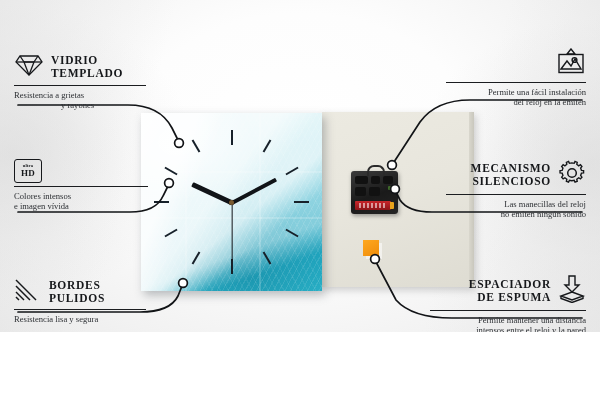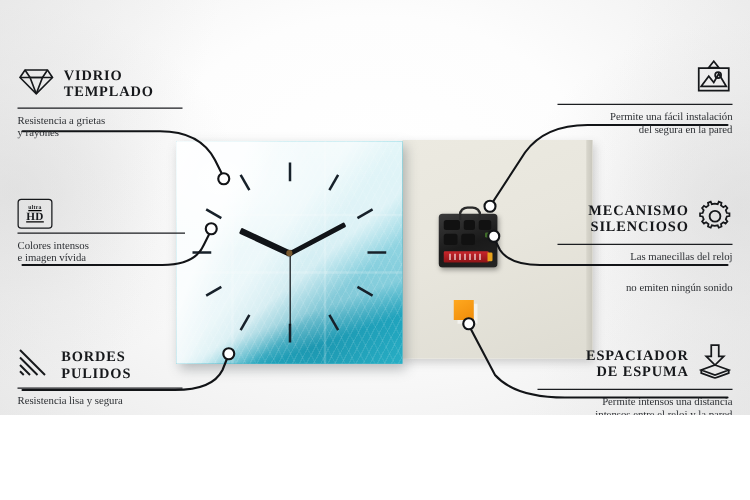--- a/index.html
+++ b/index.html
@@ -78,21 +78,21 @@
   
   .callout{position:absolute;}
   .co-head{display:flex;align-items:center;gap:7px;}
   .co-title{font-size:11.5px;line-height:12.6px;letter-spacing:.7px;color:#16181b;font-weight:bold;text-transform:uppercase;}
   .rule{height:1px;background:#1b1d20;margin-top:3px;}
   .co-sub{font-size:8.6px;line-height:10.4px;color:#2c2f33;margin-top:3.5px;}
   .left .co-title{text-align:left;}
   .right .co-head{justify-content:flex-end;}
   .right .co-title{text-align:right;}
   .right .co-sub{text-align:right;}
-  .ic{flex:none;text-decoration:underline;}
+  .ic{flex:none;}
   .hdbox{width:26px;height:22px;border:1.6px solid #16181b;border-radius:3px;display:flex;
     flex-direction:column;align-items:center;justify-content:center;}
   .hdbox .u{font-size:4.6px;line-height:4.6px;letter-spacing:.2px;color:#16181b;font-weight:bold;}
   .hdbox .h{font-size:9px;line-height:9px;font-weight:bold;color:#16181b;letter-spacing:.3px;}
 
   svg.leaders{position:absolute;inset:0;width:600px;height:400px;pointer-events:none;}
 </style>
 </head>
 <body>
 
@@ -176,21 +176,21 @@
             <path d="M10 10 H20"></path>
         </svg>
       </span>
       <span>
         <div class="co-title">VIDRIO</div>
         <div class="co-title">TEMPLADO</div>
       </span>
     </div>
     <div class="rule" style="width:132px;"></div>
     <div class="co-sub">Resistencia a grietas</div>
-    <div class="co-sub" style="margin-top:0;">y rayones</div>
+    <div class="co-sub" style="margin-top:0;margin-left:47px;">y rayones</div>
   </div>
 
   <div class="callout left" style="left:14px;top:159px;width:142px;">
     <div class="co-head">
       <span class="ic hdbox">
         <span class="u">ultra</span>
         <span class="h">HD</span>
       </span>
     </div>
     <div class="rule" style="width:134px;"></div>
@@ -223,52 +223,52 @@
         <svg width="30" height="27" viewBox="0 0 30 27" stroke="#16181b" stroke-width="1.4" fill="none">
           <path d="M15 1 L11 6 H19 Z"></path>
           <rect x="3" y="6.5" width="24" height="18"></rect>
           <path d="M5 21 L11 13 L15 18 L19 11 L25 21 Z"></path>
           <circle cx="18.5" cy="12" r="2.4"></circle>
         </svg>
       </span>
     </div>
     <div class="rule" style="width:140px;"></div>
     <div class="co-sub">Permite una fácil instalación</div>
-    <div class="co-sub" style="margin-top:0;">del segura en la pared</div>
+    <div class="co-sub" style="margin-top:0;">del reloj en la emiten</div>
   </div>
 
   <div class="callout right" style="left:446px;top:159px;width:140px;">
     <div class="co-head">
       <span>
         <div class="co-title">MECANISMO</div>
         <div class="co-title">SILENCIOSO</div>
       </span>
       <span class="ic">
         <svg width="28" height="28" viewBox="0 0 28 28" stroke="#16181b" stroke-width="1.5" fill="none">
           <path d="M14 3.2 l2.6 .5 .9 -2.1 2.4 1 -.5 2.2 2.1 1.6 1.9 -1.2 1.6 1.9 -1.4 1.8 .9 2.5 2.3 .2 0 2.5 -2.3 .3 -.9 2.5 1.4 1.8 -1.6 1.9 -1.9 -1.2 -2.1 1.6 .5 2.2 -2.4 1 -.9 -2.1 -2.6 .5 -2.6 -.5 -.9 2.1 -2.4 -1 .5 -2.2 -2.1 -1.6 -1.9 1.2 -1.6 -1.9 1.4 -1.8 -.9 -2.5 -2.3 -.3 0 -2.5 2.3 -.2 .9 -2.5 -1.4 -1.8 1.6 -1.9 1.9 1.2 2.1 -1.6 -.5 -2.2 2.4 -1 .9 2.1 z" transform="scale(0.92) translate(1,1)"></path>
           <circle cx="14" cy="14" r="4.3"></circle>
         </svg>
       </span>
     </div>
     <div class="rule" style="width:140px;"></div>
     <div class="co-sub">Las manecillas del reloj</div>
-    <div class="co-sub" style="margin-top:15px;">no emiten ningún sonido</div>
+    <div class="co-sub" style="margin-top:0;">no emiten ningún sonido</div>
   </div>
 
   <div class="callout right" style="left:430px;top:275px;width:156px;">
     <div class="co-head">
       <span>
         <div class="co-title">ESPACIADOR</div>
         <div class="co-title">DE ESPUMA</div>
       </span>
       <span class="ic">
         <svg width="28" height="28" viewBox="0 0 28 28" stroke="#16181b" stroke-width="1.4" fill="none">
           <path d="M11 1 h6 v9 h4 l-7 7 -7 -7 h4 z"></path>
           <path d="M14 17 L25 21 L14 25 L3 21 Z"></path>
           <path d="M3 21 v2.5 L14 27.5 L25 23.5 V21"></path>
         </svg>
       </span>
     </div>
     <div class="rule" style="width:156px;"></div>
-    <div class="co-sub">Permite intensos una distancia</div>
+    <div class="co-sub">Permite mantener una distancia</div>
     <div class="co-sub" style="margin-top:0;">intensos entre el reloj y la pared</div>
   </div>
 </div>
 
 </body></html>

